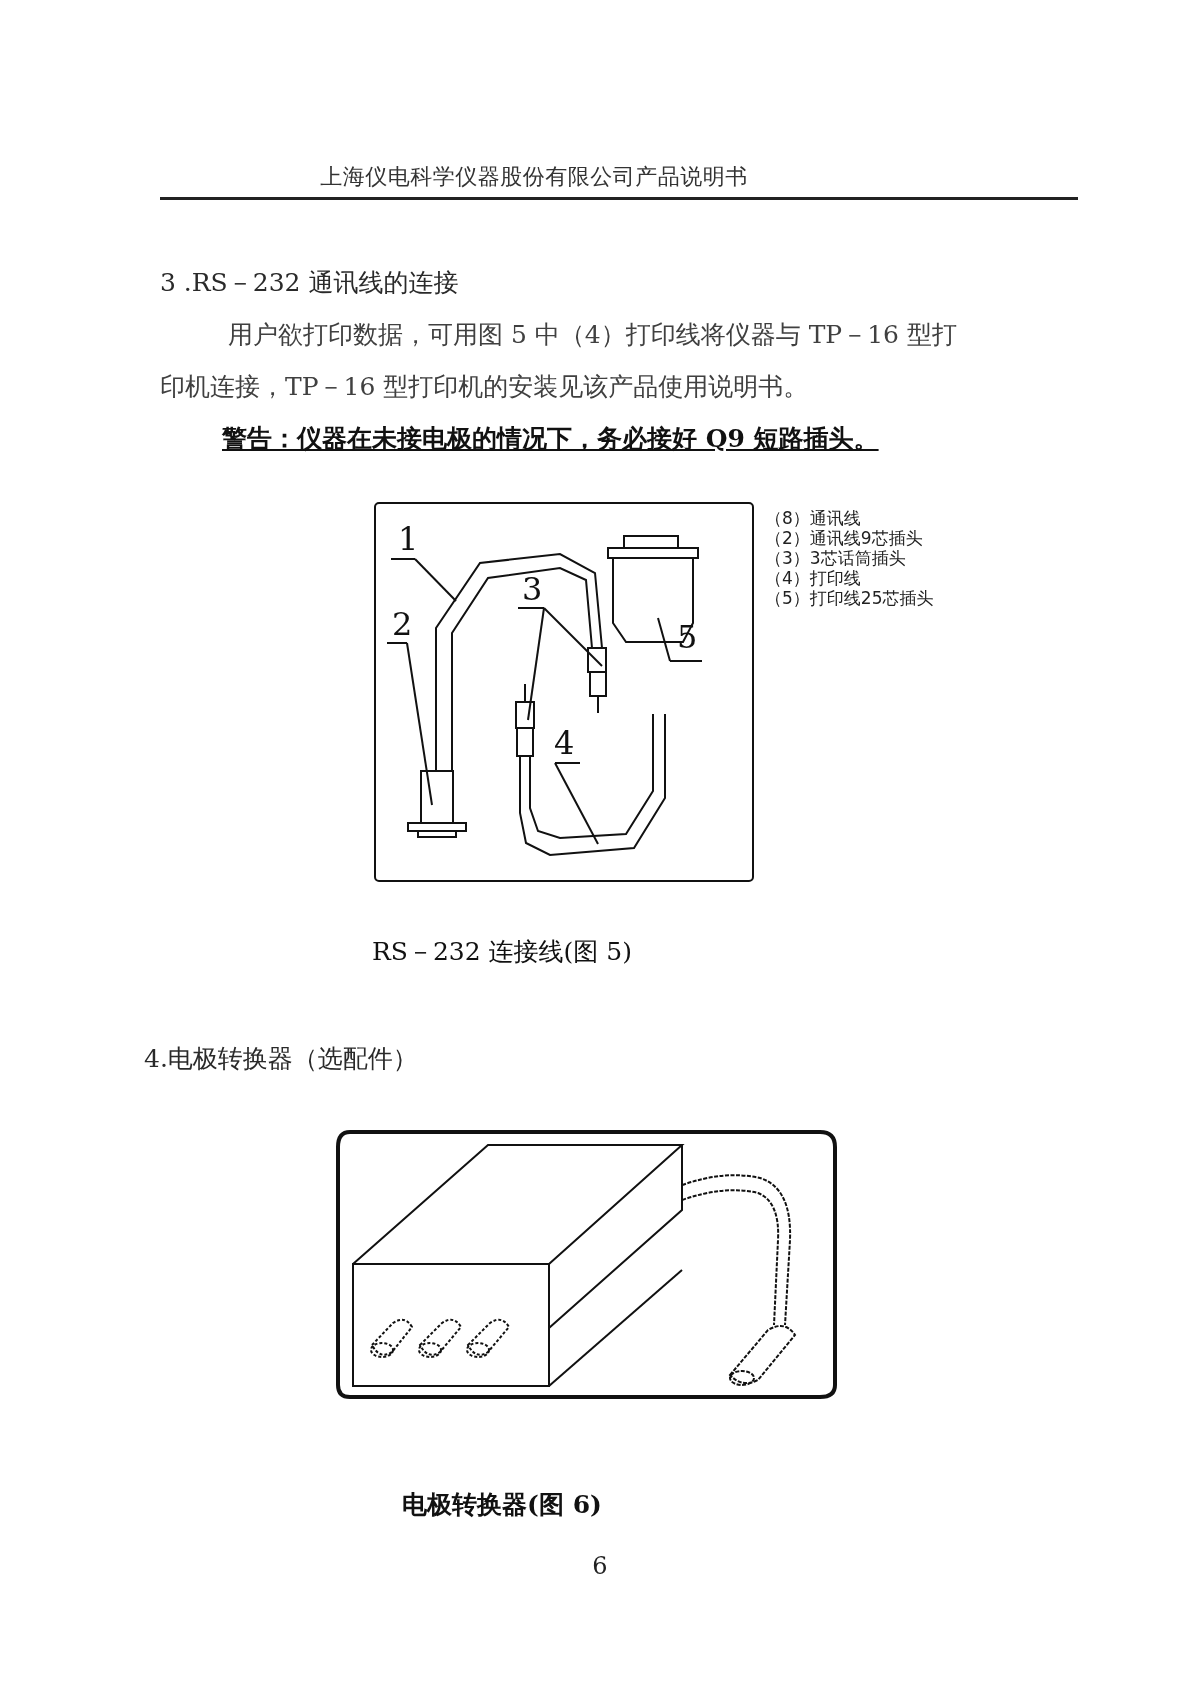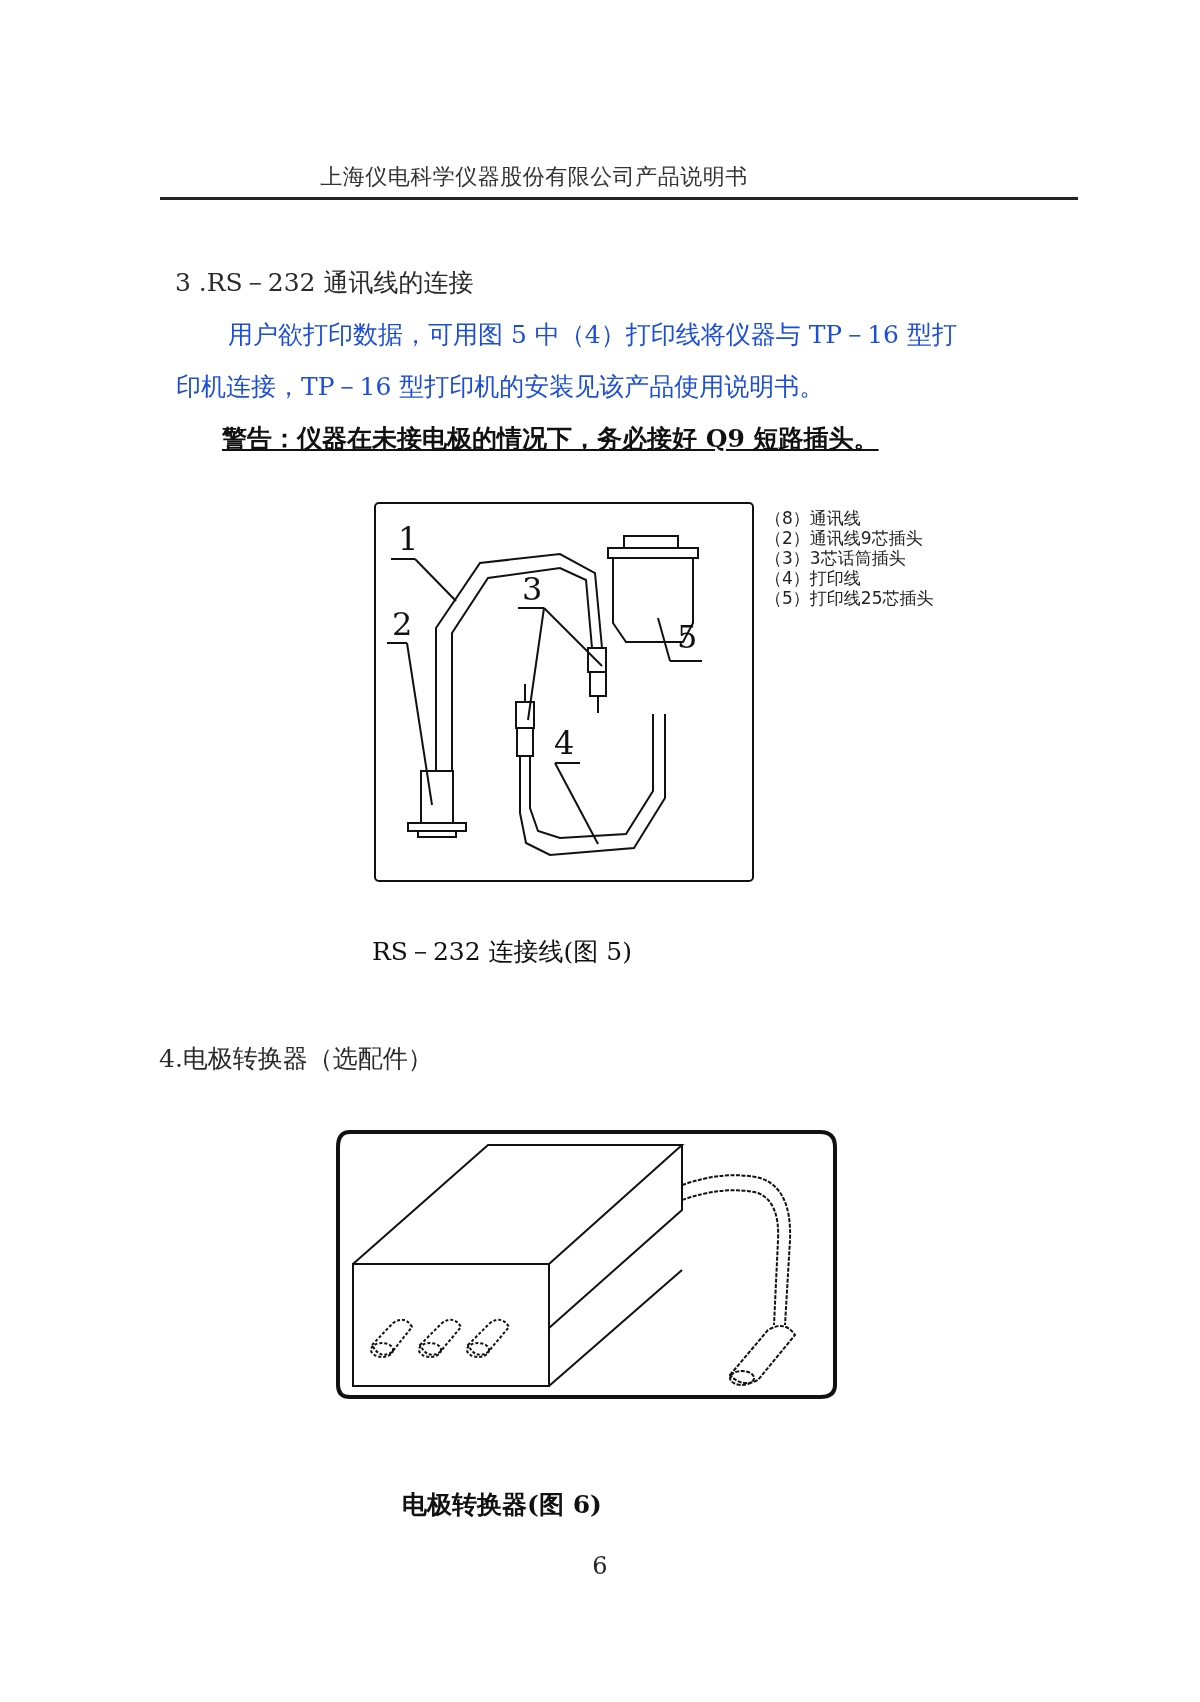--- a/index.html
+++ b/index.html
@@ -1,38 +1,38 @@
 <!DOCTYPE html>
 <html><head>
 <meta charset="utf-8">
 <style>
   html, body { margin: 0; padding: 0; background: #ffffff; }
   body { width: 1200px; height: 1702px; position: relative; overflow: hidden;
          font-family: "DejaVu Serif", "Liberation Serif", serif; color: #222; }
   .abs { position: absolute; }
   .header-title { left: 0; width: 1068px; top: 162px; text-align: center; font-size: 22px; letter-spacing: 0.5px; color: #333; }
   .header-rule { left: 160px; top: 197px; width: 918px; height: 3px; background: #222; }
-  .section { font-size: 25px; color: #2a2a2a; white-space: nowrap; margin-left: 15px; }
-  .para { font-size: 25px; color: #1d4ed8; white-space: nowrap; }
+  .section { font-size: 25px; color: #2a2a2a; white-space: nowrap; }
+  .para { font-size: 25px; color: #404040; white-space: nowrap; }
   .warn { font-size: 25px; font-weight: bold; color: #111; white-space: nowrap; }
   .caption { font-size: 25px; color: #111; white-space: nowrap; left: 0; width: 1004px; text-align: center; }
   .caption.bold { font-weight: bold; }
   .legend { font-family: "DejaVu Sans", "Liberation Sans", sans-serif; font-size: 17px; line-height: 20px; color: #222; white-space: nowrap; }
   .page-num { left: 0; width: 1200px; text-align: center; top: 1552px; font-size: 24px; }
   svg text { font-family: "DejaVu Serif", "Liberation Serif", serif; }
 </style>
 </head>
 <body>
 
 <div class="abs header-title">上海仪电科学仪器股份有限公司产品说明书</div>
 <div class="abs header-rule"></div>
 
 <div class="abs section" style="left:160px; top:266px;">3 .RS－232 通讯线的连接</div>
 <div class="abs para" style="left:228px; top:318px;">用户欲打印数据，可用图 5 中（4）打印线将仪器与 TP－16 型打</div>
-<div class="abs para" style="left:176px; top:370px;">印机连接，TP－16 型打印机的安装见该产品使用说明书。</div>
+<div class="abs para" style="left:160px; top:370px;">印机连接，TP－16 型打印机的安装见该产品使用说明书。</div>
 <div class="abs warn" style="left:222px; top:422px;text-decoration:underline;">警告：仪器在未接电极的情况下，务必接好 Q9 短路插头。</div>
 
 <div class="abs" style="left:370px; top:498px; width:390px; height:390px;">
   <svg width="390" height="390" viewBox="0 0 390 390" xmlns="http://www.w3.org/2000/svg">
     <g fill="none" stroke="#111" stroke-width="2">
 
       <rect x="5" y="5" width="378" height="378" rx="4"></rect>
 
       <path d="M 66 273 L 66 130 L 110 65 L 190 56 L 225 75 L 232 150"></path>
       <path d="M 82 273 L 82 135 L 118 80 L 190 70 L 216 82 L 222 150"></path>

